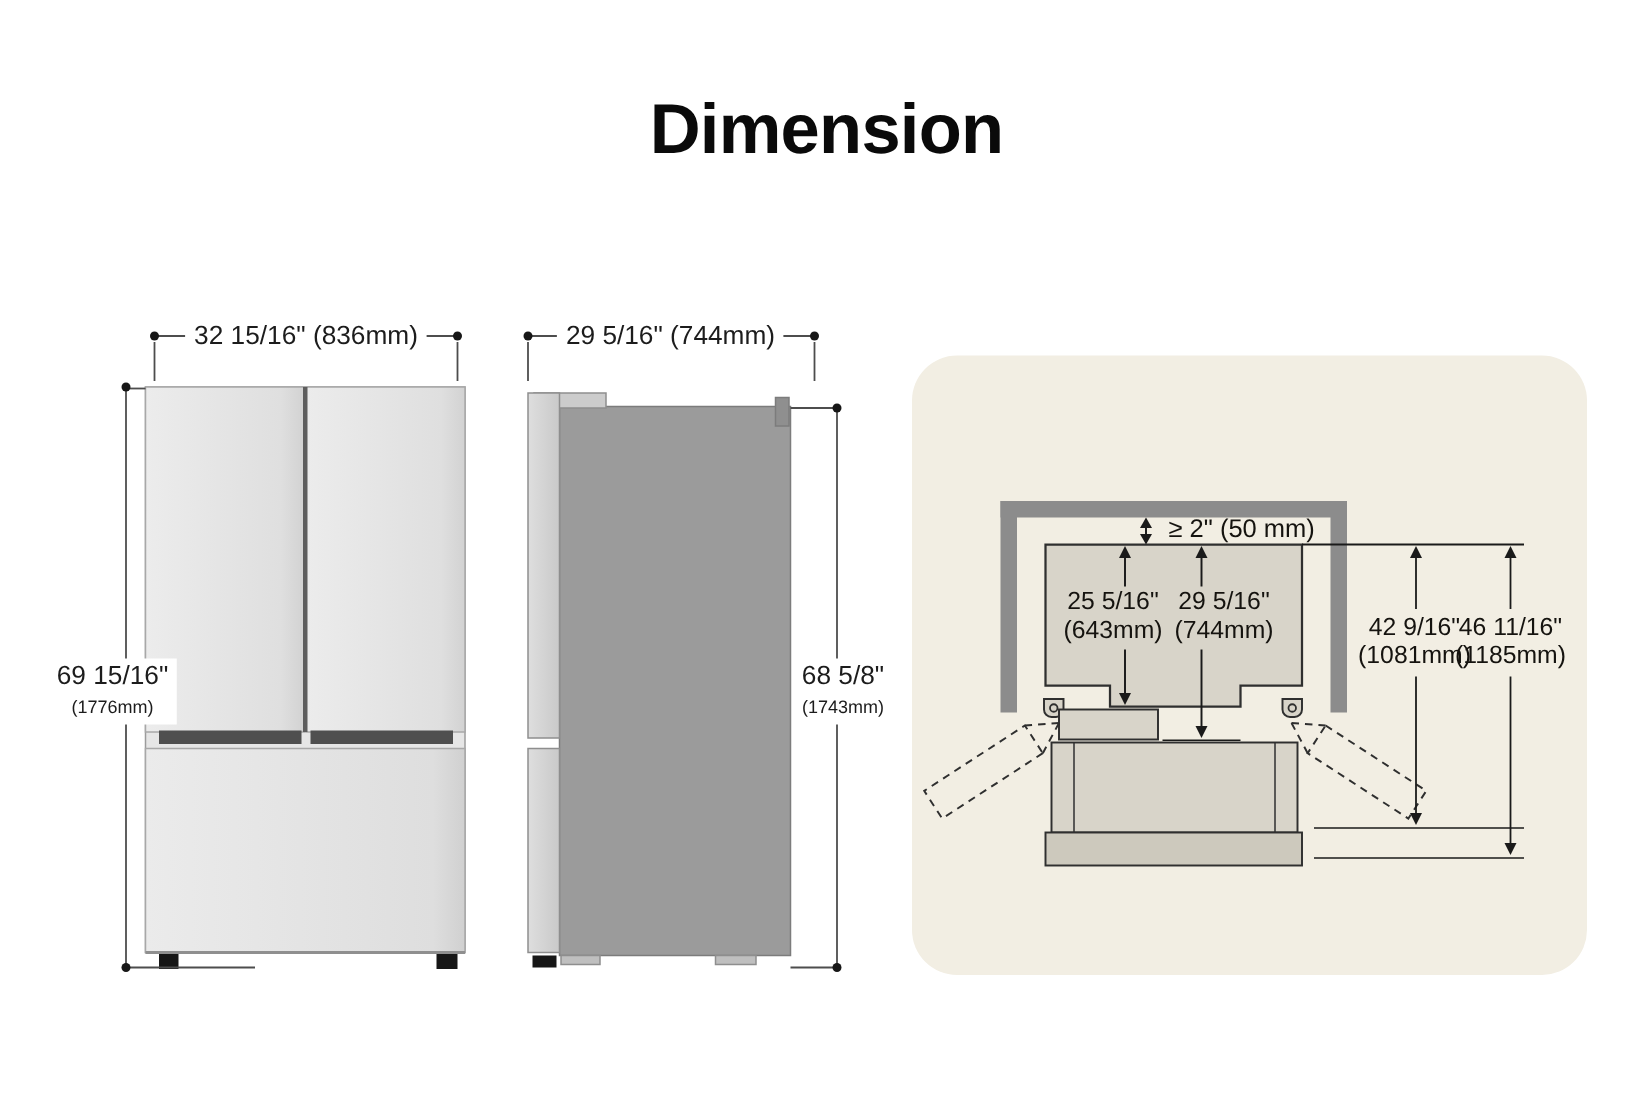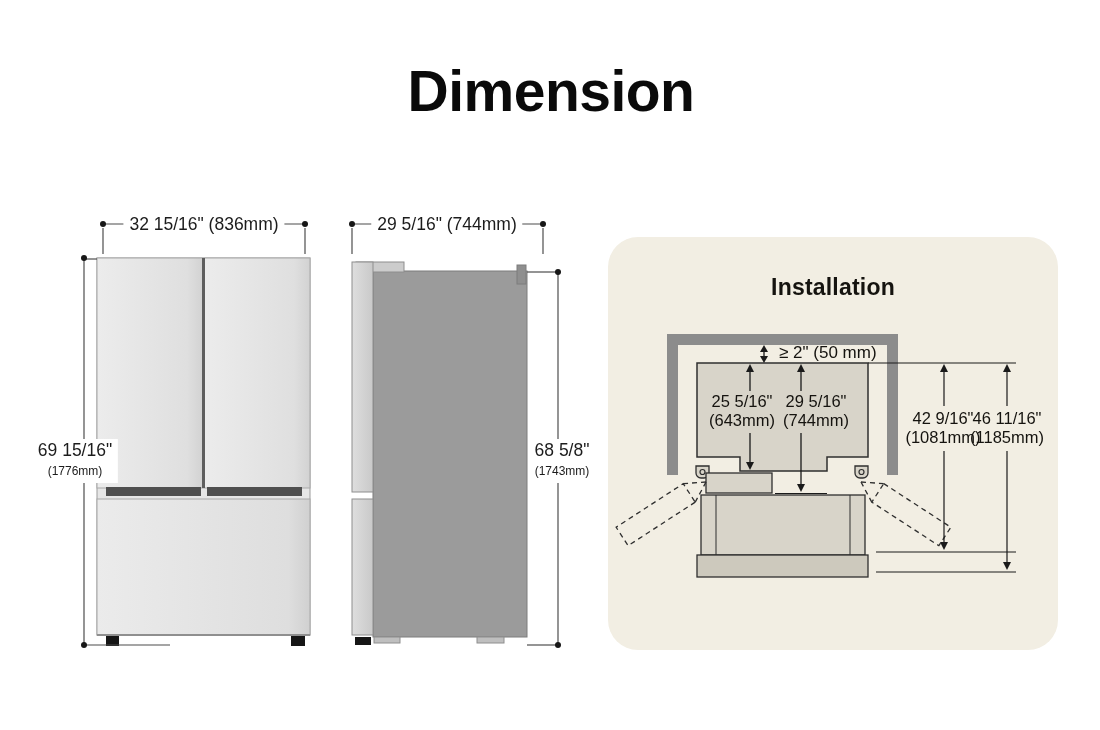--- a/index.html
+++ b/index.html
@@ -2,21 +2,21 @@
 <html><head>
 <meta charset="utf-8">
 <style>
   html,body{margin:0;padding:0;background:#ffffff;}
   .stage{
     position:relative;width:1100px;height:730px;background:#ffffff;overflow:hidden;
     font-family:"Liberation Sans","DejaVu Sans",sans-serif;color:#1c1c1c;
   }
   .page-title{
     position:absolute;left:551px;top:58px;transform:translateX(-50%);
-    font-size:57px;font-weight:700;letter-spacing:-0.5px;color:#0a0a0a;white-space:nowrap;
+    font-size:47px;font-weight:700;letter-spacing:-0.5px;color:#0a0a0a;white-space:nowrap;
   }
   .scene{position:absolute;left:0;top:0;}
   .panel{
     position:absolute;left:608px;top:237px;width:450px;height:413px;
     background:#f2eee3;border-radius:30px;
   }
   .dim-label{
     position:absolute;transform:translate(-50%,-50%);
     font-size:17.5px;color:#1c1c1c;white-space:nowrap;text-align:center;
     background:#ffffff;padding:1px 6px;line-height:21px;
@@ -203,21 +203,20 @@
   <div class="dim-label" style="left:75px;top:461px;">
     <span class="l1">69 15/16"</span>
     <span class="l2">(1776mm)</span>
   </div>
 
   <div class="dim-label" style="left:562px;top:461px;">
     <span class="l1">68 5/8"</span>
     <span class="l2">(1743mm)</span>
   </div>
 
-  <div class="inst-title">Installation</div>
 
   <div class="clearance-label">≥ 2" (50 mm)</div>
 
   <div class="inst-label" style="left:742px;top:411px;">
     <span class="l1">25 5/16"</span>
     <span class="l2">(643mm)</span>
   </div>
 
   <div class="inst-label" style="left:816px;top:411px;">
     <span class="l1">29 5/16"</span>

